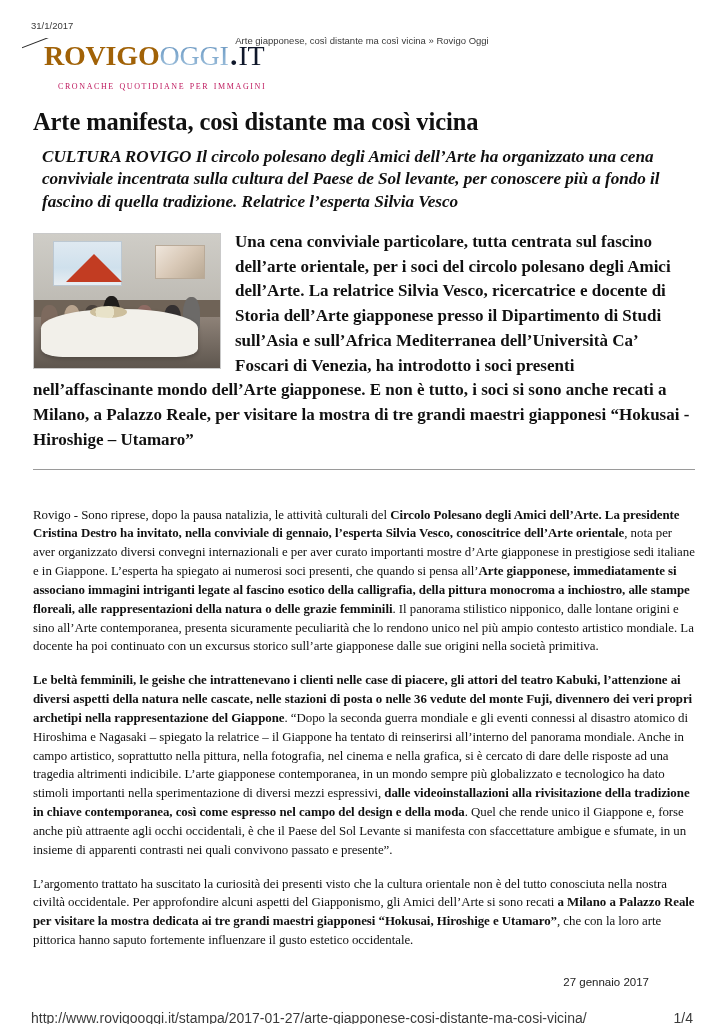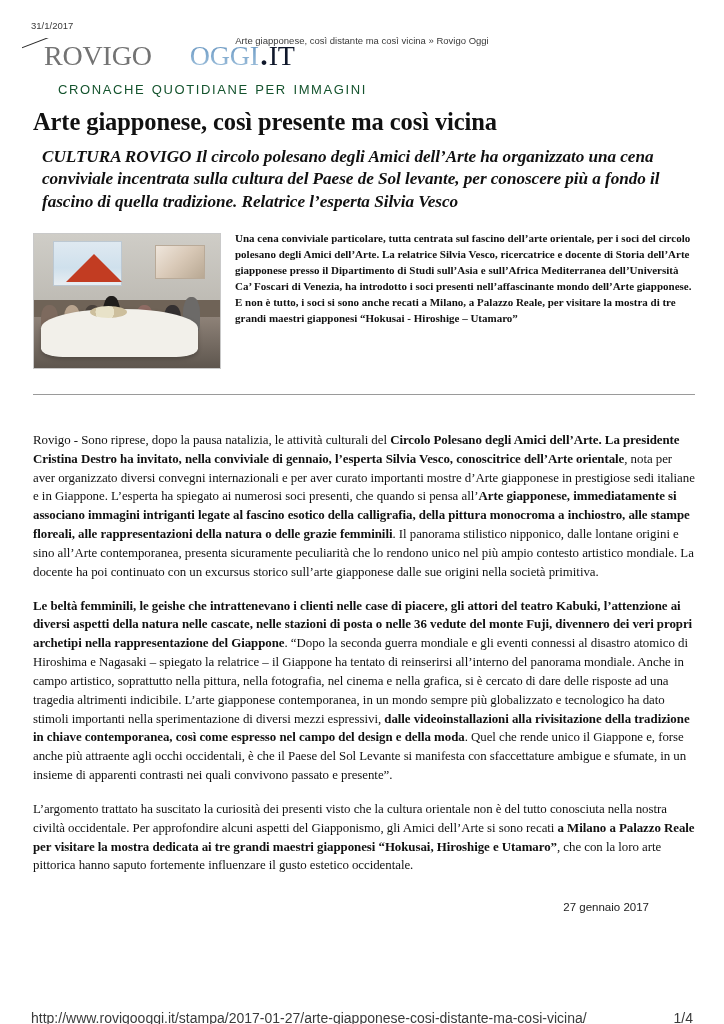--- a/index.html
+++ b/index.html
@@ -74,50 +74,49 @@
     position: absolute;
     left: 22px;
     top: -4px;
     font-family: "Liberation Serif", "DejaVu Serif", serif;
     font-size: 40px;
     letter-spacing: -0.2px;
     line-height: 1;
     white-space: nowrap;
   }
   .logo-rovigo {
-    color: #737373;
+    color: #a16207;
     font-variant: small-caps;
     text-transform: lowercase;
-    font-weight: 400;
+    font-weight: 700;
   }
   .logo-oggi {
     color: #6f9cc4;
     font-variant: small-caps;
     text-transform: lowercase;
     font-weight: 400;
     background: linear-gradient(180deg, #4c7aa8 0%, #7fa9ce 55%, #a9c6de 100%);
     -webkit-background-clip: text;
     background-clip: text;
-    margin-left: 38px;
     -webkit-text-fill-color: transparent;
   }
   .logo-it {
     color: #0f172a;
     font-variant: small-caps;
     text-transform: lowercase;
     font-weight: 400;
   }
   .tagline {
     position: absolute;
     left: 36px;
     top: 42px;
-    font-family: Liberation Sans, sans-serif;
-    font-size: 18px;
+    font-family: Liberation Serif, serif;
+    font-size: 12px;
     letter-spacing: 1.6px;
-    color: #14532d;
+    color: #be185d;
     font-variant: small-caps;
     text-transform: lowercase;
     white-space: nowrap;
   }
 
   
   .article {
     position: absolute;
     left: 33px;
     top: 108px;
@@ -207,21 +206,21 @@
   }
   .lead-photo .p1 { left: 4%;  background:#7d6a5e; }
   .lead-photo .p2 { left: 16%; background:#b9a48e; }
   .lead-photo .p3 { left: 27%; background:#4a423c; }
   .lead-photo .p4 { left: 37%; height:26%; bottom:28%; background:#1f1d1b; }
   .lead-photo .p5 { left: 55%; background:#8e6b63; }
   .lead-photo .p6 { left: 70%; background:#343031; }
   .lead-photo .p7 { left: 80%; height:26%; background:#6c6a68; }
 
   .lead-text {
-    font-size: 11px;
+    font-size: 17px;
     font-weight: bold;
     line-height: 1.455;
     margin: 0;
     text-align: left;
   }
 
   .rule {
     clear: both;
     border: 0;
     border-top: 1.6px solid #9a9a9a;
@@ -283,21 +282,21 @@
 <div class="masthead">
   <span class="swoosh"></span>
   <div class="logo-line">
     <span class="logo-rovigo">Rovigo</span><span class="logo-oggi">Oggi</span><span class="logo-it">.it</span>
   </div>
   <div class="tagline">Cronache quotidiane per immagini</div>
 </div>
 
 <div class="article">
 
-  <h1 class="headline">Arte giapponese, così presente ma così vicina</h1>
+  <h1 class="headline">Arte manifesta, così distante ma così vicina</h1>
 
   <p class="standfirst">CULTURA ROVIGO Il circolo polesano degli Amici dell’Arte ha organizzato una cena conviviale incentrata sulla cultura del Paese de Sol levante, per conoscere più a fondo il fascino di quella tradizione. Relatrice l’esperta Silvia Vesco</p>
 
   <div class="lead-block">
     <div class="lead-photo">
       <div class="wall"></div>
       <div class="wainscot"></div>
       <div class="lowerwall"></div>
       <div class="fuji-art"></div>
       <div class="print-art"></div>

